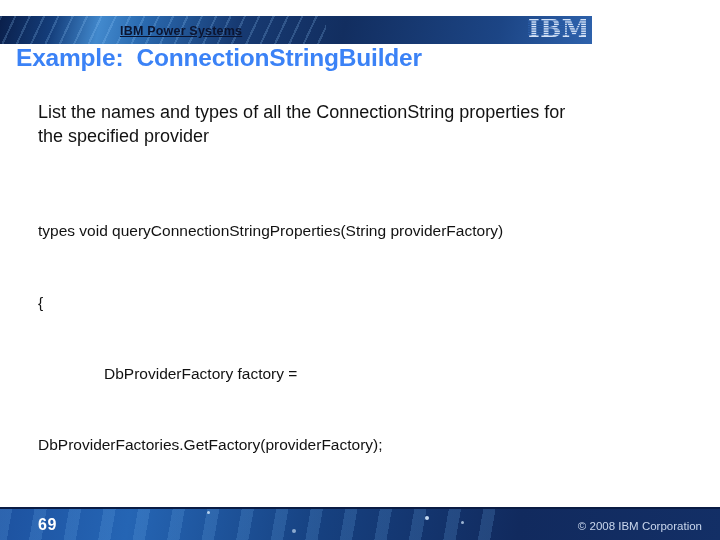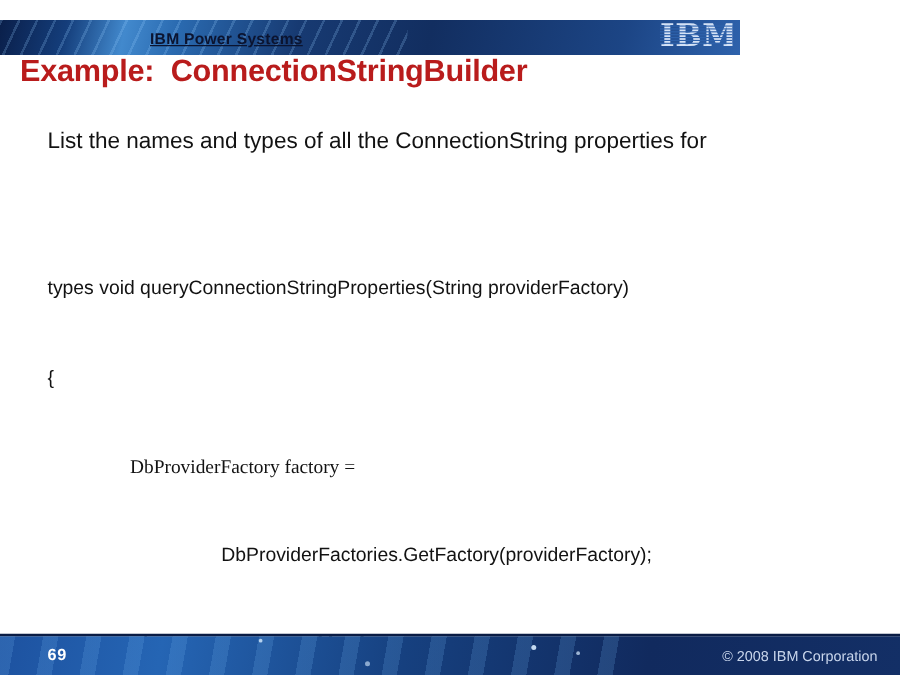--- a/index.html
+++ b/index.html
@@ -30,36 +30,36 @@
     font-size:12.5px; font-weight:bold;
     color:#0b1430; text-decoration: underline;
     letter-spacing:0.2px;
   }
   .ibm-logo { position:absolute; right:6px; top:0; }
 
   
   .title {
     position:absolute; left:16px; top:41px;
     font-size:24.5px; font-weight:bold; line-height:34px;
-    color:#b91c1c; letter-spacing:-0.2px;
+    color:#3b82f6; letter-spacing:-0.2px;
     white-space: pre;
   }
 
   
   .intro {
     position:absolute; left:38px; top:101px; width:600px;
     font-size:18px; line-height:23.8px; color:#121212;
   }
   .codeblock {
     position:absolute; left:38px; top:172px; width:650px;
     font-size:15.5px; line-height:23.7px; color:#121212;
     white-space: pre;
   }
-  .code-line.ind1 { margin-left:66px;font-family:Liberation Serif, serif; }
-  .code-line.ind2 { margin-left:139px; }
+  .code-line.ind1 { margin-left:66px; }
+  .code-line.ind2 { }
 
   
   .footer {
     position:absolute; left:0; top:507px; width:720px; height:33px;
     background: linear-gradient(100deg,
       #1d52a0 0%, #2565b4 18%, #16407f 45%, #112a5e 72%, #132f66 100%);
     border-top: 2px solid #0a1c44;
     box-sizing: border-box;
   }
   .footer .streaks {
@@ -67,21 +67,21 @@
     background: repeating-linear-gradient(100deg,
       rgba(110,175,235,0.20) 0 12px, rgba(255,255,255,0) 12px 34px);
   }
   .dot { position:absolute; border-radius:50%; background:#d8ecff; }
   .dot.d1 { left:207px; top:2px;  width:3px; height:3px; opacity:.8; }
   .dot.d2 { left:425px; top:7px;  width:4px; height:4px; opacity:.9; }
   .dot.d3 { left:461px; top:12px; width:3px; height:3px; opacity:.7; }
   .dot.d4 { left:292px; top:20px; width:4px; height:4px; opacity:.6; }
   .page-number {
     position:absolute; left:38px; top:7px;
-    font-size:13px; font-weight:bold; color:#ffffff; letter-spacing:0.5px;
+    font-size:16px; font-weight:bold; color:#ffffff; letter-spacing:0.5px;
   }
   .copyright {
     position:absolute; right:18px; top:11px;
     font-size:11.5px; color:#c9d6ec;
   }
 </style>
 </head>
 <body>
 
 <div class="slide">
@@ -102,20 +102,21 @@
           <rect x="0" y="18.2" width="58" height="0.9"></rect>
         </g>
       </svg>
     </div>
   </div>
 
   <div class="title">Example:  ConnectionStringBuilder</div>
 
   <div class="intro">
     <div>List the names and types of all the ConnectionString properties for</div>
+    <div>the specified provider</div>
   </div>
 
   <div class="codeblock">
     <div class="code-line ind0">types void queryConnectionStringProperties(String providerFactory)</div>
     <div class="code-line ind0">{</div>
     <div class="code-line ind1">DbProviderFactory factory =</div>
     <div class="code-line ind2">DbProviderFactories.GetFactory(providerFactory);</div>
     <div class="code-line ind1">DbConnectionStringBuilder sb =</div>
     
     

